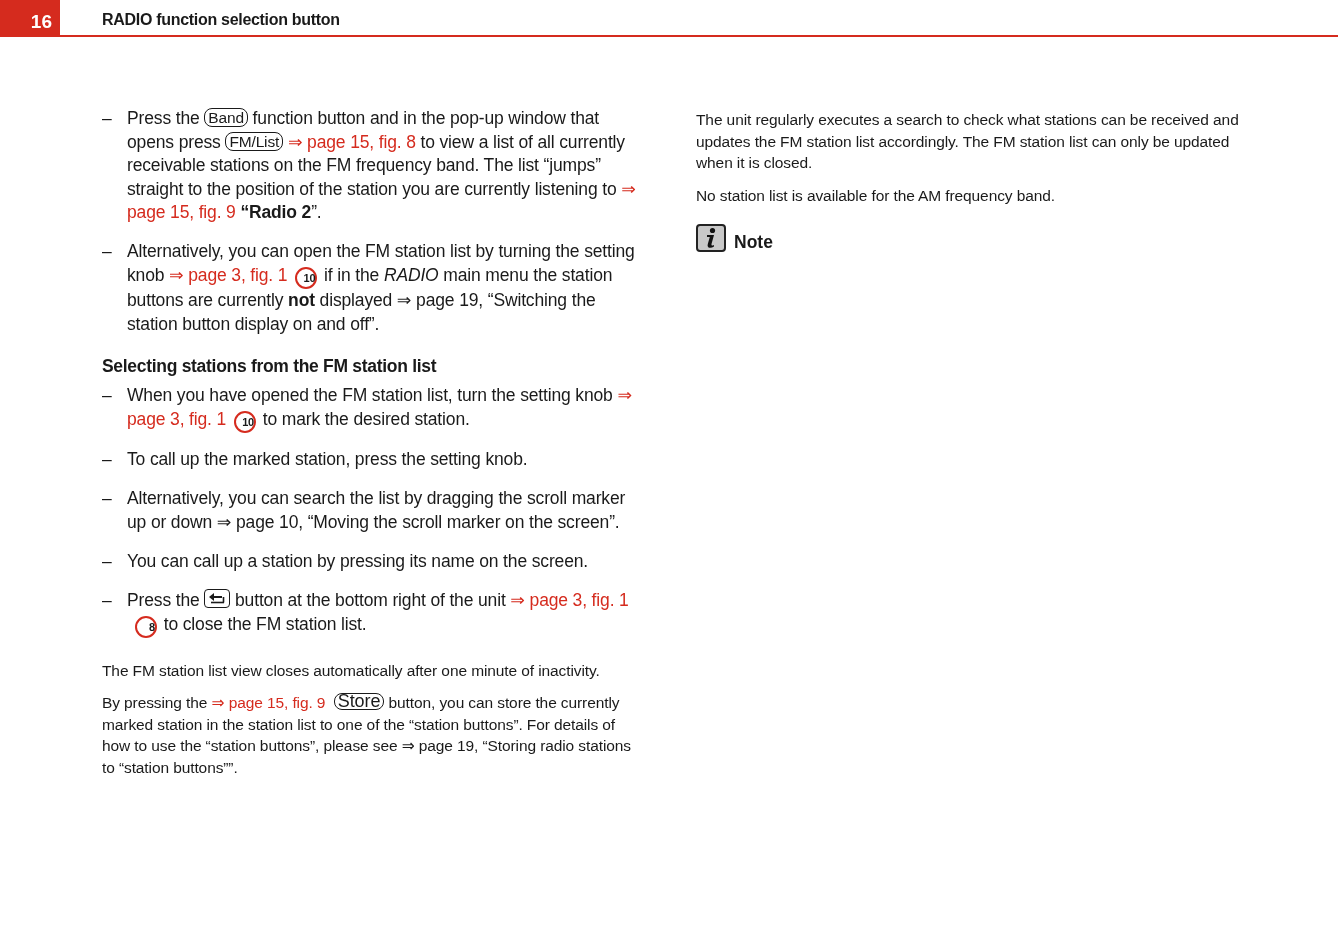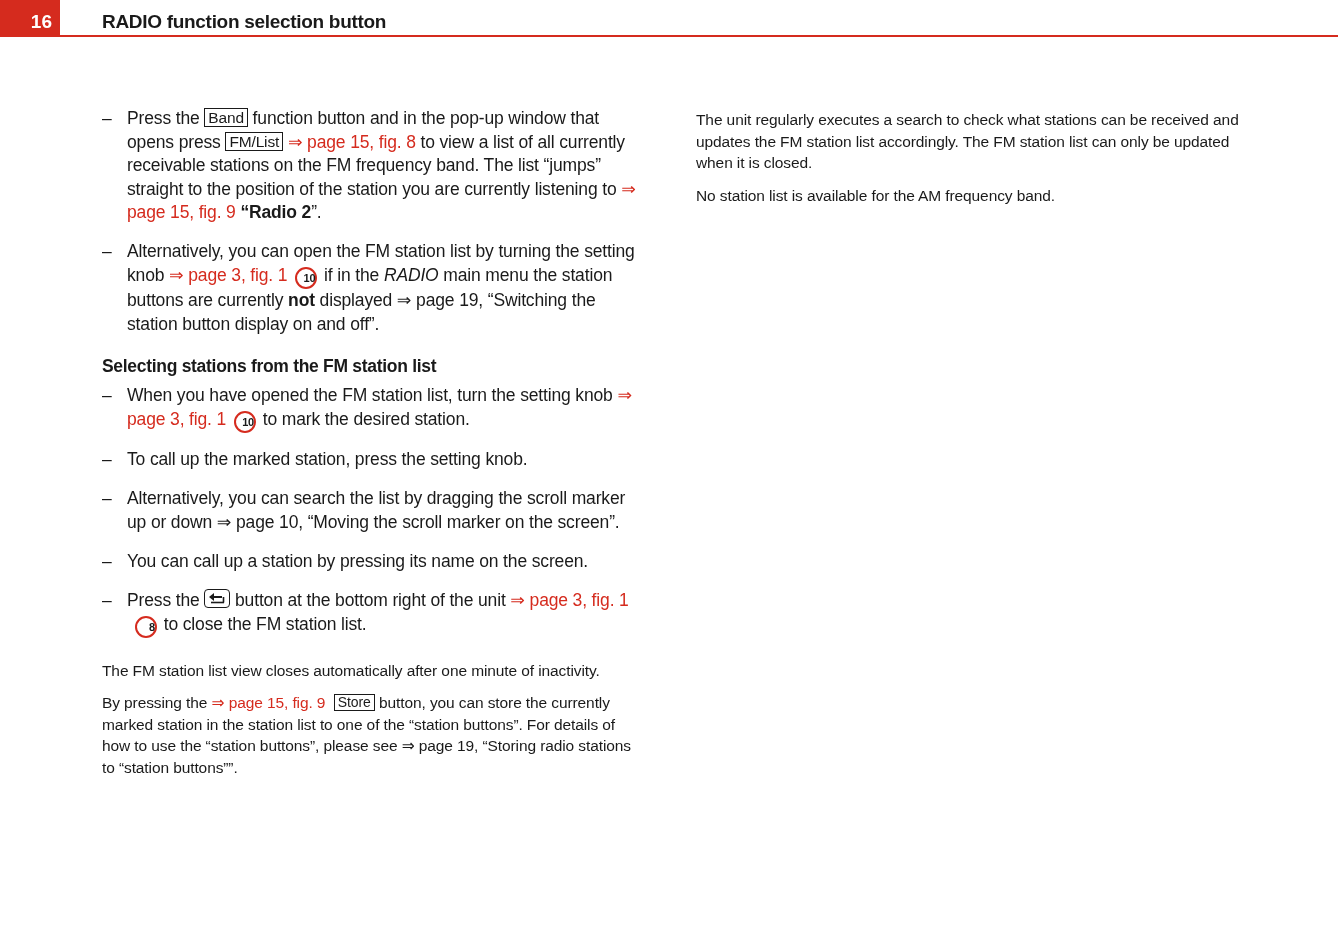--- a/index.html
+++ b/index.html
@@ -1,37 +1,37 @@
 <!DOCTYPE html>
 <html><head>
 <meta charset="utf-8">
 <style>
   html, body { margin: 0; padding: 0; background: #ffffff; }
   body { width: 1338px; height: 944px; position: relative; overflow: hidden;
          font-family: "Liberation Sans", "DejaVu Sans", sans-serif; color: #1a1a1a; }
   .hdr-num { position: absolute; left: 0; top: 0; width: 60px; height: 37px; background: #d52b1e;
              color: #fff; font-weight: bold; font-size: 19px; text-align: right; box-sizing: border-box;
              padding-right: 8px; line-height: 44px; }
-  .hdr-title { position: absolute; left: 102px; top: 11px; font-weight: bold; font-size: 19px;
+  .hdr-title { position: absolute; left: 102px; top: 11px; font-weight: bold; font-size: 16px;
                letter-spacing: -0.3px; color: #1a1a1a; }
   .hdr-line { position: absolute; left: 0; top: 35px; width: 1338px; height: 2px; background: #d52b1e; }
 
   .col-left { position: absolute; left: 102px; top: 107px; width: 545px; }
   .col-right { position: absolute; left: 696px; top: 109px; width: 545px; }
 
   .step { position: relative; padding-left: 25px; font-size: 17.5px; line-height: 23.6px; margin-bottom: 15.5px; letter-spacing: -0.15px; }
   .step .dash { position: absolute; left: 0; top: 0; }
   .subhead { font-weight: bold; font-size: 17.5px; margin: 20px 0 7px 0; letter-spacing: -0.3px; }
   .para { font-size: 15.5px; line-height: 21.5px; margin-bottom: 11px; letter-spacing: -0.1px; }
   .para-first { margin-top: 22px; }
 
   .ref { color: #d52b1e; }
-  .kbd { display: inline-block; border: 1.3px solid #1a1a1a; border-radius: 0; padding: 0 3px;
+  .kbd { display: inline-block; border: 1.3px solid #1a1a1a; border-radius: 8px; padding: 0 3px;
          line-height: 17px; font-size: 15.5px; vertical-align: 1px; }
-  .kbd.small { font-size: 14px; line-height: 15px; text-align: center; }
+  .kbd.small { font-size: 18px; line-height: 15px; text-align: center; }
   .circ { display: inline-block; width: 18px; height: 18px; border: 2px solid #d52b1e; border-radius: 50%;
           font-size: 11px; font-weight: bold; text-align: right; line-height: 18px; color: #1a1a1a;
           vertical-align: -1px; margin: 0 2px 0 8px; box-sizing: content-box; }
   .back-btn { display: inline-block; width: 24px; height: 17px; border: 1.5px solid #1a1a1a; border-radius: 4px;
               vertical-align: -2px; position: relative; }
   .back-btn svg { position: absolute; left: 3px; top: 2px; }
 
   .note-head { display: flex; align-items: flex-end; gap: 8px; margin-top: 18px; }
   .info-icon { width: 30px; height: 28px; border: 2px solid #222; border-radius: 4px; background: #c8c8c8;
                box-sizing: border-box; display: flex; align-items: center; justify-content: center; }
@@ -93,13 +93,22 @@
 
   <div class="para">
     <span>By pressing the </span><span class="ref">⇒ page 15, fig. 9</span>&nbsp; <span class="kbd small">Store</span><span> button, you can store the currently marked station in the station list to one of the “station buttons”. For details of how to use the “station buttons”, please see ⇒ page 19, “Storing radio stations to “station buttons””.</span>
   </div>
 </div>
 
 <div class="col-right">
   <div class="para">The unit regularly executes a search to check what stations can be received and updates the FM station list accordingly. The FM station list can only be updated when it is closed.</div>
   <div class="para">No station list is available for the AM frequency band.</div>
 
+  <div class="note-head">
+    <div class="info-icon">
+      <svg width="16" height="22" viewBox="0 0 16 22">
+          <circle cx="9.5" cy="3.5" r="2.6" fill="#111"></circle>
+          <path d="M4 8 L11 8 L8.5 17 Q8 19 10 18.5 L11 18 L11 19.5 Q8 21.5 5.5 20.5 Q4 19.5 4.8 17 L6.8 10 L4 10 Z" fill="#111"></path>
+        </svg>
+    </div>
+    <div class="note-title">Note</div>
+  </div>
 </div>
 
 </body></html>

